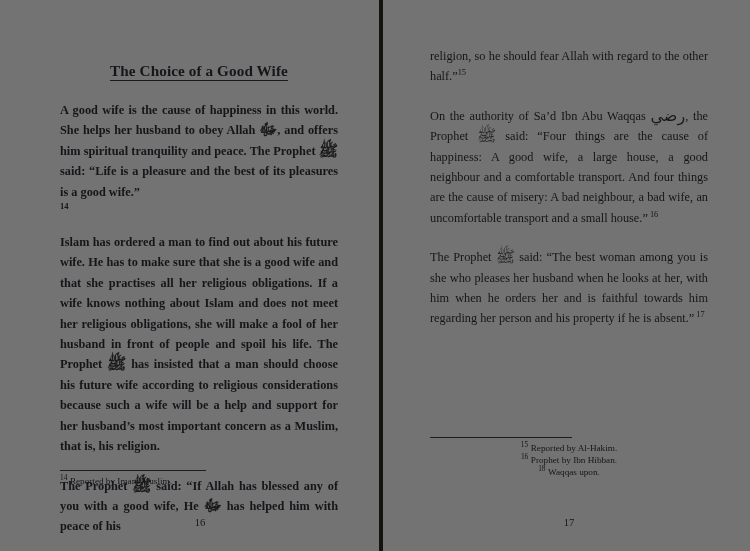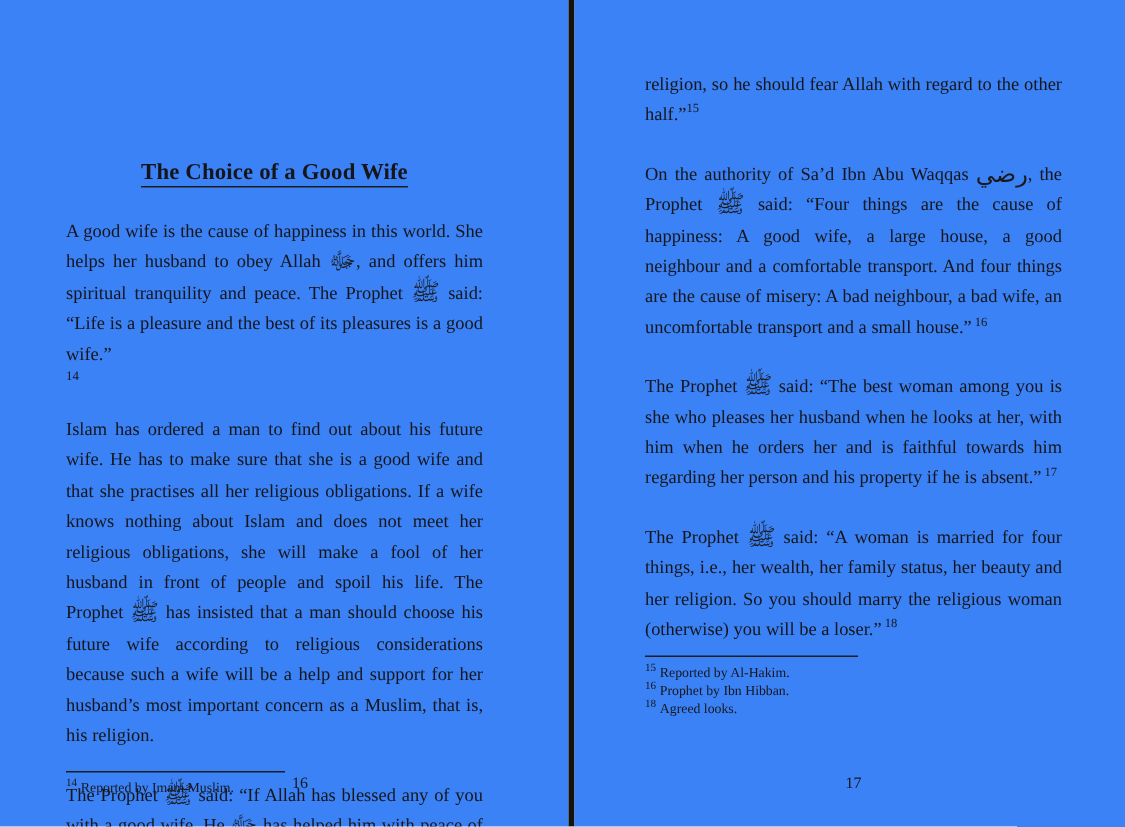--- a/index.html
+++ b/index.html
@@ -30,32 +30,32 @@
     width: 4px;
     height: 551px;
     background: #14140f;
   }
 
   
   .page {
     position: absolute;
     top: 0;
     height: 551px;
-    background: #3b82f6;
+    background: #737373;
   }
   .page.left  { left: 0px;   width: 379px; }
   .page.right { left: 383px; width: 367px; }
 
   
   .column {
     position: absolute;
     top: 0;
     bottom: 0;
   }
-  .page.left .column  { left: 44px;  width: 278px; margin-top: 44px; }
+  .page.left .column  { left: 60px;  width: 278px; }
   .page.right .column { left: 430px; width: 278px; }
   .page.right .column { left: 47px;  width: 278px; }
 
   
   .chapter-title {
     position: absolute;
     top: 62px;
     left: 0;
     width: 278px;
     text-align: center;
@@ -73,21 +73,21 @@
   .body-flow {
     position: absolute;
     left: 0;
     width: 278px;
     font-size: 12.3px;
     line-height: 20.4px;
     text-align: justify;
     text-justify: inter-word;
     hyphens: none;
   }
-  .page.left .body-flow  { top: 100px; }
+  .page.left .body-flow  { top: 100px; font-weight: bold; }
   .page.right .body-flow { top: 46px; }
 
   .para {
     margin: 0 0 19px 0;
     text-align: justify;
   }
   .para:last-child { margin-bottom: 0; }
 
   
   .honorific {
@@ -119,21 +119,21 @@
 
   
   .footnotes {
     position: absolute;
     left: 0;
     width: 278px;
     font-size: 9.2px;
     line-height: 11.6px;
   }
   .page.left .footnotes  { top: 470px; }
-  .page.right .footnotes { top: 437px; }
+  .page.right .footnotes { top: 437px; text-align: center; }
 
   .footnote-rule {
     height: 0;
     border-top: 1.5px solid #1d1d1d;
     margin-bottom: 5px;
   }
   .page.left .footnote-rule  { width: 146px; }
   .page.right .footnote-rule { width: 142px; }
 
   .footnote-item {
@@ -212,36 +212,33 @@
         </p>
 
         <p class="para">
           <span>On the authority of Sa’d Ibn Abu Waqqas </span><span class="honorific">رضي</span><span>, the Prophet </span><span class="honorific">ﷺ</span><span> said: “Four things are the cause of happiness: A good wife, a large house, a good neighbour and a comfortable transport. And four things are the cause of misery: A bad neighbour, a bad wife, an uncomfortable transport and a small house.”</span><sup class="fn spaced">16</sup>
         </p>
 
         <p class="para">
           <span>The Prophet </span><span class="honorific">ﷺ</span><span> said: “The best woman among you is she who pleases her husband when he looks at her, with him when he orders her and is faithful towards him regarding her person and his property if he is absent.”</span><sup class="fn spaced">17</sup>
         </p>
 
-        <p class="para">
-          <span>The Prophet </span><span class="honorific">ﷺ</span><span> said: “A woman is married for four things, i.e., her wealth, her family status, her beauty and her religion. So you should marry the religious woman (otherwise) you will be a loser.”</span><sup class="fn spaced">18</sup>
-        </p>
 
       </div>
 
       <div class="footnotes">
         <div class="footnote-rule"></div>
         <p class="footnote-item">
           <span class="fnum">15</span><span>Reported by Al-Hakim.</span>
         </p>
         <p class="footnote-item">
           <span class="fnum">16</span><span>Prophet by Ibn Hibban.</span>
         </p>
         <p class="footnote-item">
-          <span class="fnum">18</span><span>Agreed looks.</span>
+          <span class="fnum">18</span><span>Waqqas upon.</span>
         </p>
       </div>
 
     </div>
 
     <div class="folio">17</div>
   </div>
 
 </div>
 

